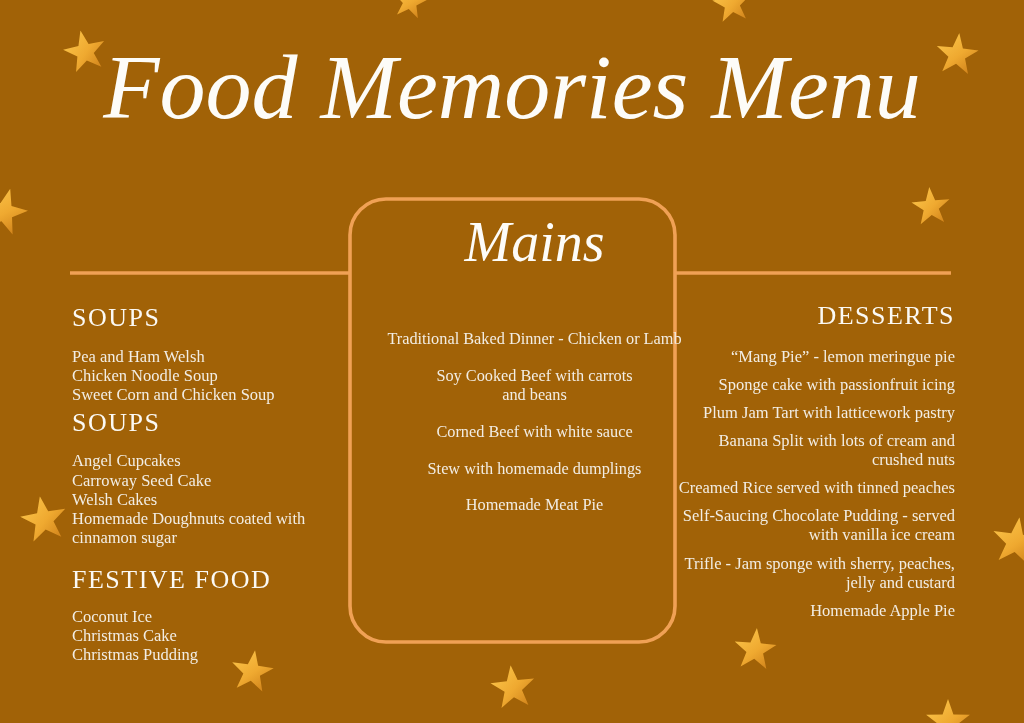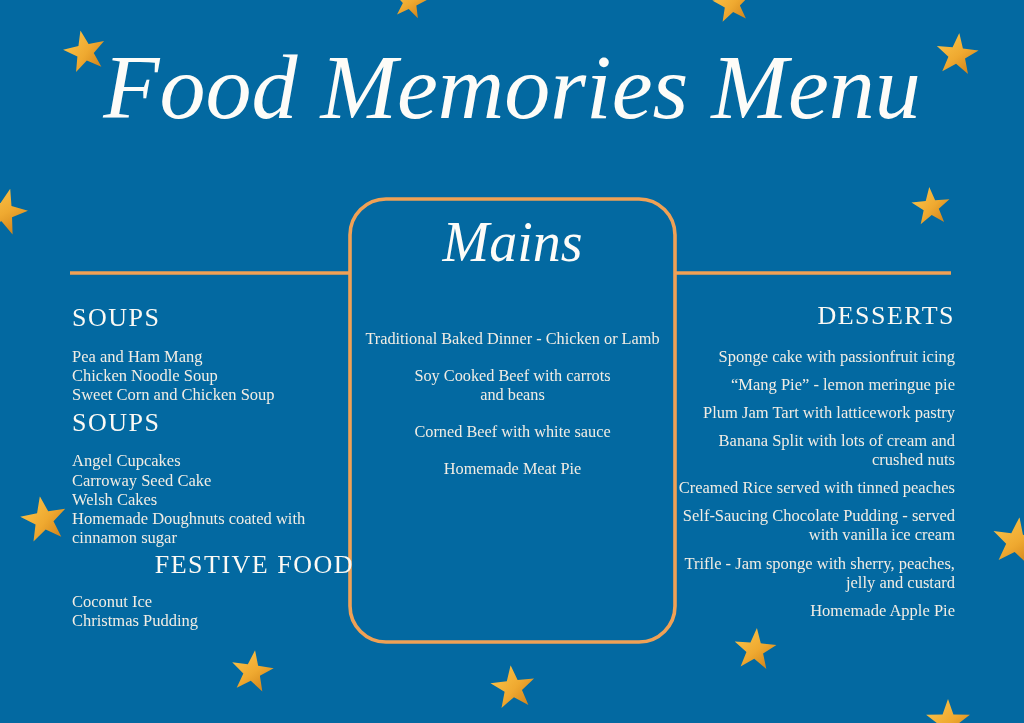--- a/index.html
+++ b/index.html
@@ -1,44 +1,44 @@
 <!DOCTYPE html>
 <html><head>
 <meta charset="utf-8">
 <style>
   html,body{margin:0;padding:0;background:#1a1a1a;}
   #canvas{
     position:relative;width:1024px;height:723px;overflow:hidden;
-    background:#0369a1;
+    background:#a16207;
     font-family:"Liberation Serif","DejaVu Serif",serif;
     color:#F2EDE4;
   }
   
   .menu-title{
     position:absolute;top:14px;left:0;width:1024px;text-align:center;
     font-size:92px;line-height:1.6;font-style:italic;font-weight:normal;
     color:#FDFCF8;letter-spacing:0px;margin:0;white-space:nowrap;
   }
   
   .frame-svg{position:absolute;left:0;top:0;pointer-events:none;}
   
   .col{position:absolute;}
   .col h2{
     font-size:26px;font-weight:normal;letter-spacing:1.5px;color:#FBF9F4;
     margin:0 0 12px 0;line-height:1.25;
   }
   .col p{margin:0;font-size:16.5px;line-height:1.16;}
   #left-col{left:72px;top:302px;width:282px;text-align:left;}
   #left-col h2.gap{margin-top:3px;}
-  #left-col h2.gap2{margin-top:2px;margin-bottom:10px;text-align:right;}
+  #left-col h2.gap2{margin-top:17px;margin-bottom:10px;}
   #right-col{left:668px;top:300px;width:287px;text-align:right;}
   #right-col h2{margin-bottom:14px;}
   #right-col p{margin-bottom:9px;}
   
-  #mains-box{position:absolute;left:348px;top:197px;width:329px;height:447px;text-align:center;}
+  #mains-box{position:absolute;left:348px;top:197px;width:329px;height:447px;text-align:center;padding-left:44px;}
   .mains-title{
     position:absolute;top:6px;left:0;width:100%;margin:0;
     font-size:56px;line-height:1.4;font-style:italic;font-weight:normal;color:#FDFCF8;
   }
   .mains-items{position:absolute;top:133px;left:8px;right:8px;}
   .mains-items p{margin:0 auto 18px auto;font-size:16.3px;line-height:1.16;}
   .mw220{max-width:222px;}
   .mw280{max-width:282px;}
   
   .star{position:absolute;display:block;}
@@ -99,49 +99,51 @@
       <use href="#starShape"></use>
     </svg>
   <svg class="star" style="left:925px;top:699px;width:46px;height:46px" viewBox="0 0 100 100">
       <use href="#starShape"></use>
     </svg>
 
   <h1 class="menu-title">Food Memories Menu</h1>
 
   <div id="left-col" class="col">
     <h2>SOUPS</h2>
-    <p>Pea and Ham Mang</p>
+    <p>Pea and Ham Welsh</p>
     <p>Chicken Noodle Soup</p>
     <p>Sweet Corn and Chicken Soup</p>
 
     <h2 class="gap">SOUPS</h2>
     <p>Angel Cupcakes</p>
     <p>Carroway Seed Cake</p>
     <p>Welsh Cakes</p>
     <p>Homemade Doughnuts coated with cinnamon sugar</p>
 
     <h2 class="gap2">FESTIVE FOOD</h2>
     <p>Coconut Ice</p>
+    <p>Christmas Cake</p>
     <p>Christmas Pudding</p>
   </div>
 
   <div id="mains-box">
     <h2 class="mains-title">Mains</h2>
     <div class="mains-items">
       <p>Traditional Baked Dinner - Chicken or Lamb</p>
       <p class="mw220">Soy Cooked Beef with carrots and beans</p>
       <p>Corned Beef with white sauce</p>
+      <p>Stew with homemade dumplings</p>
       <p>Homemade Meat Pie</p>
     </div>
   </div>
 
   <div id="right-col" class="col">
     <h2>DESSERTS</h2>
+    <p>“Mang Pie” - lemon meringue pie</p>
     <p>Sponge cake with passionfruit icing</p>
-    <p>“Mang Pie” - lemon meringue pie</p>
     <p>Plum Jam Tart with latticework pastry</p>
     <p>Banana Split with lots of cream and crushed nuts</p>
     <p>Creamed Rice served with tinned peaches</p>
     <p>Self-Saucing Chocolate Pudding - served with vanilla ice cream</p>
     <p>Trifle - Jam sponge with sherry, peaches, jelly and custard</p>
     <p>Homemade Apple Pie</p>
   </div>
 
 </div>
 

